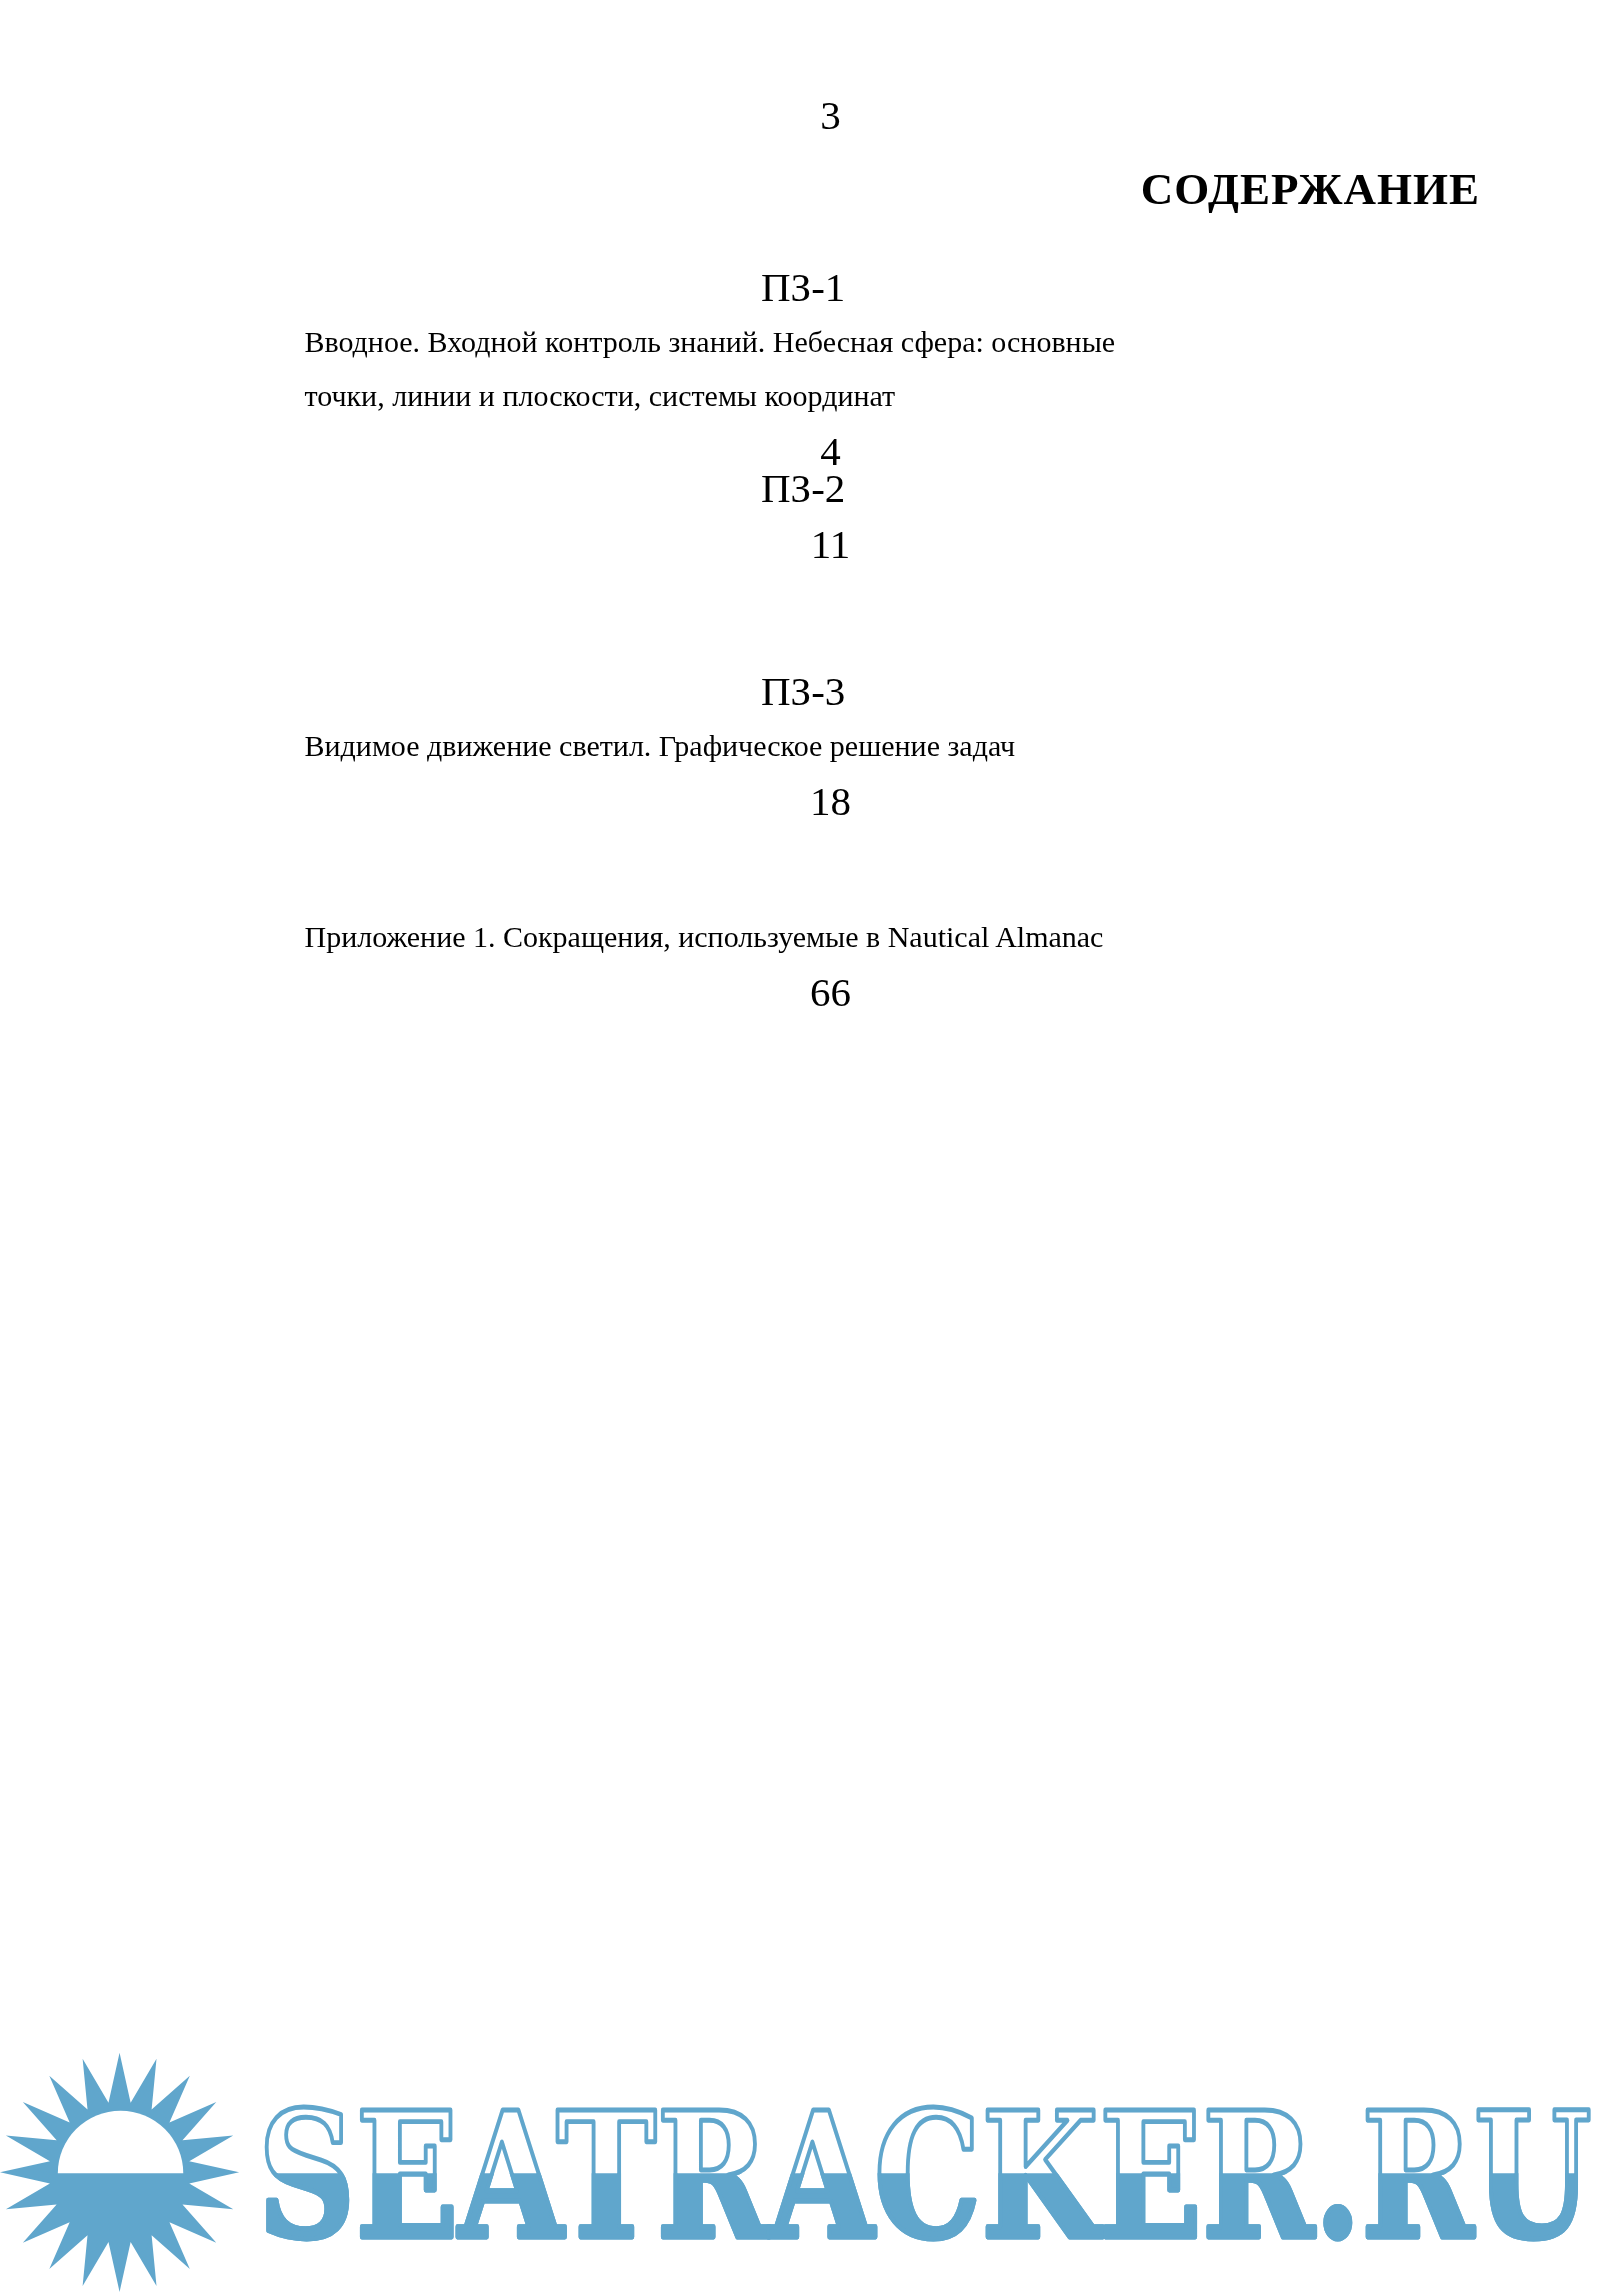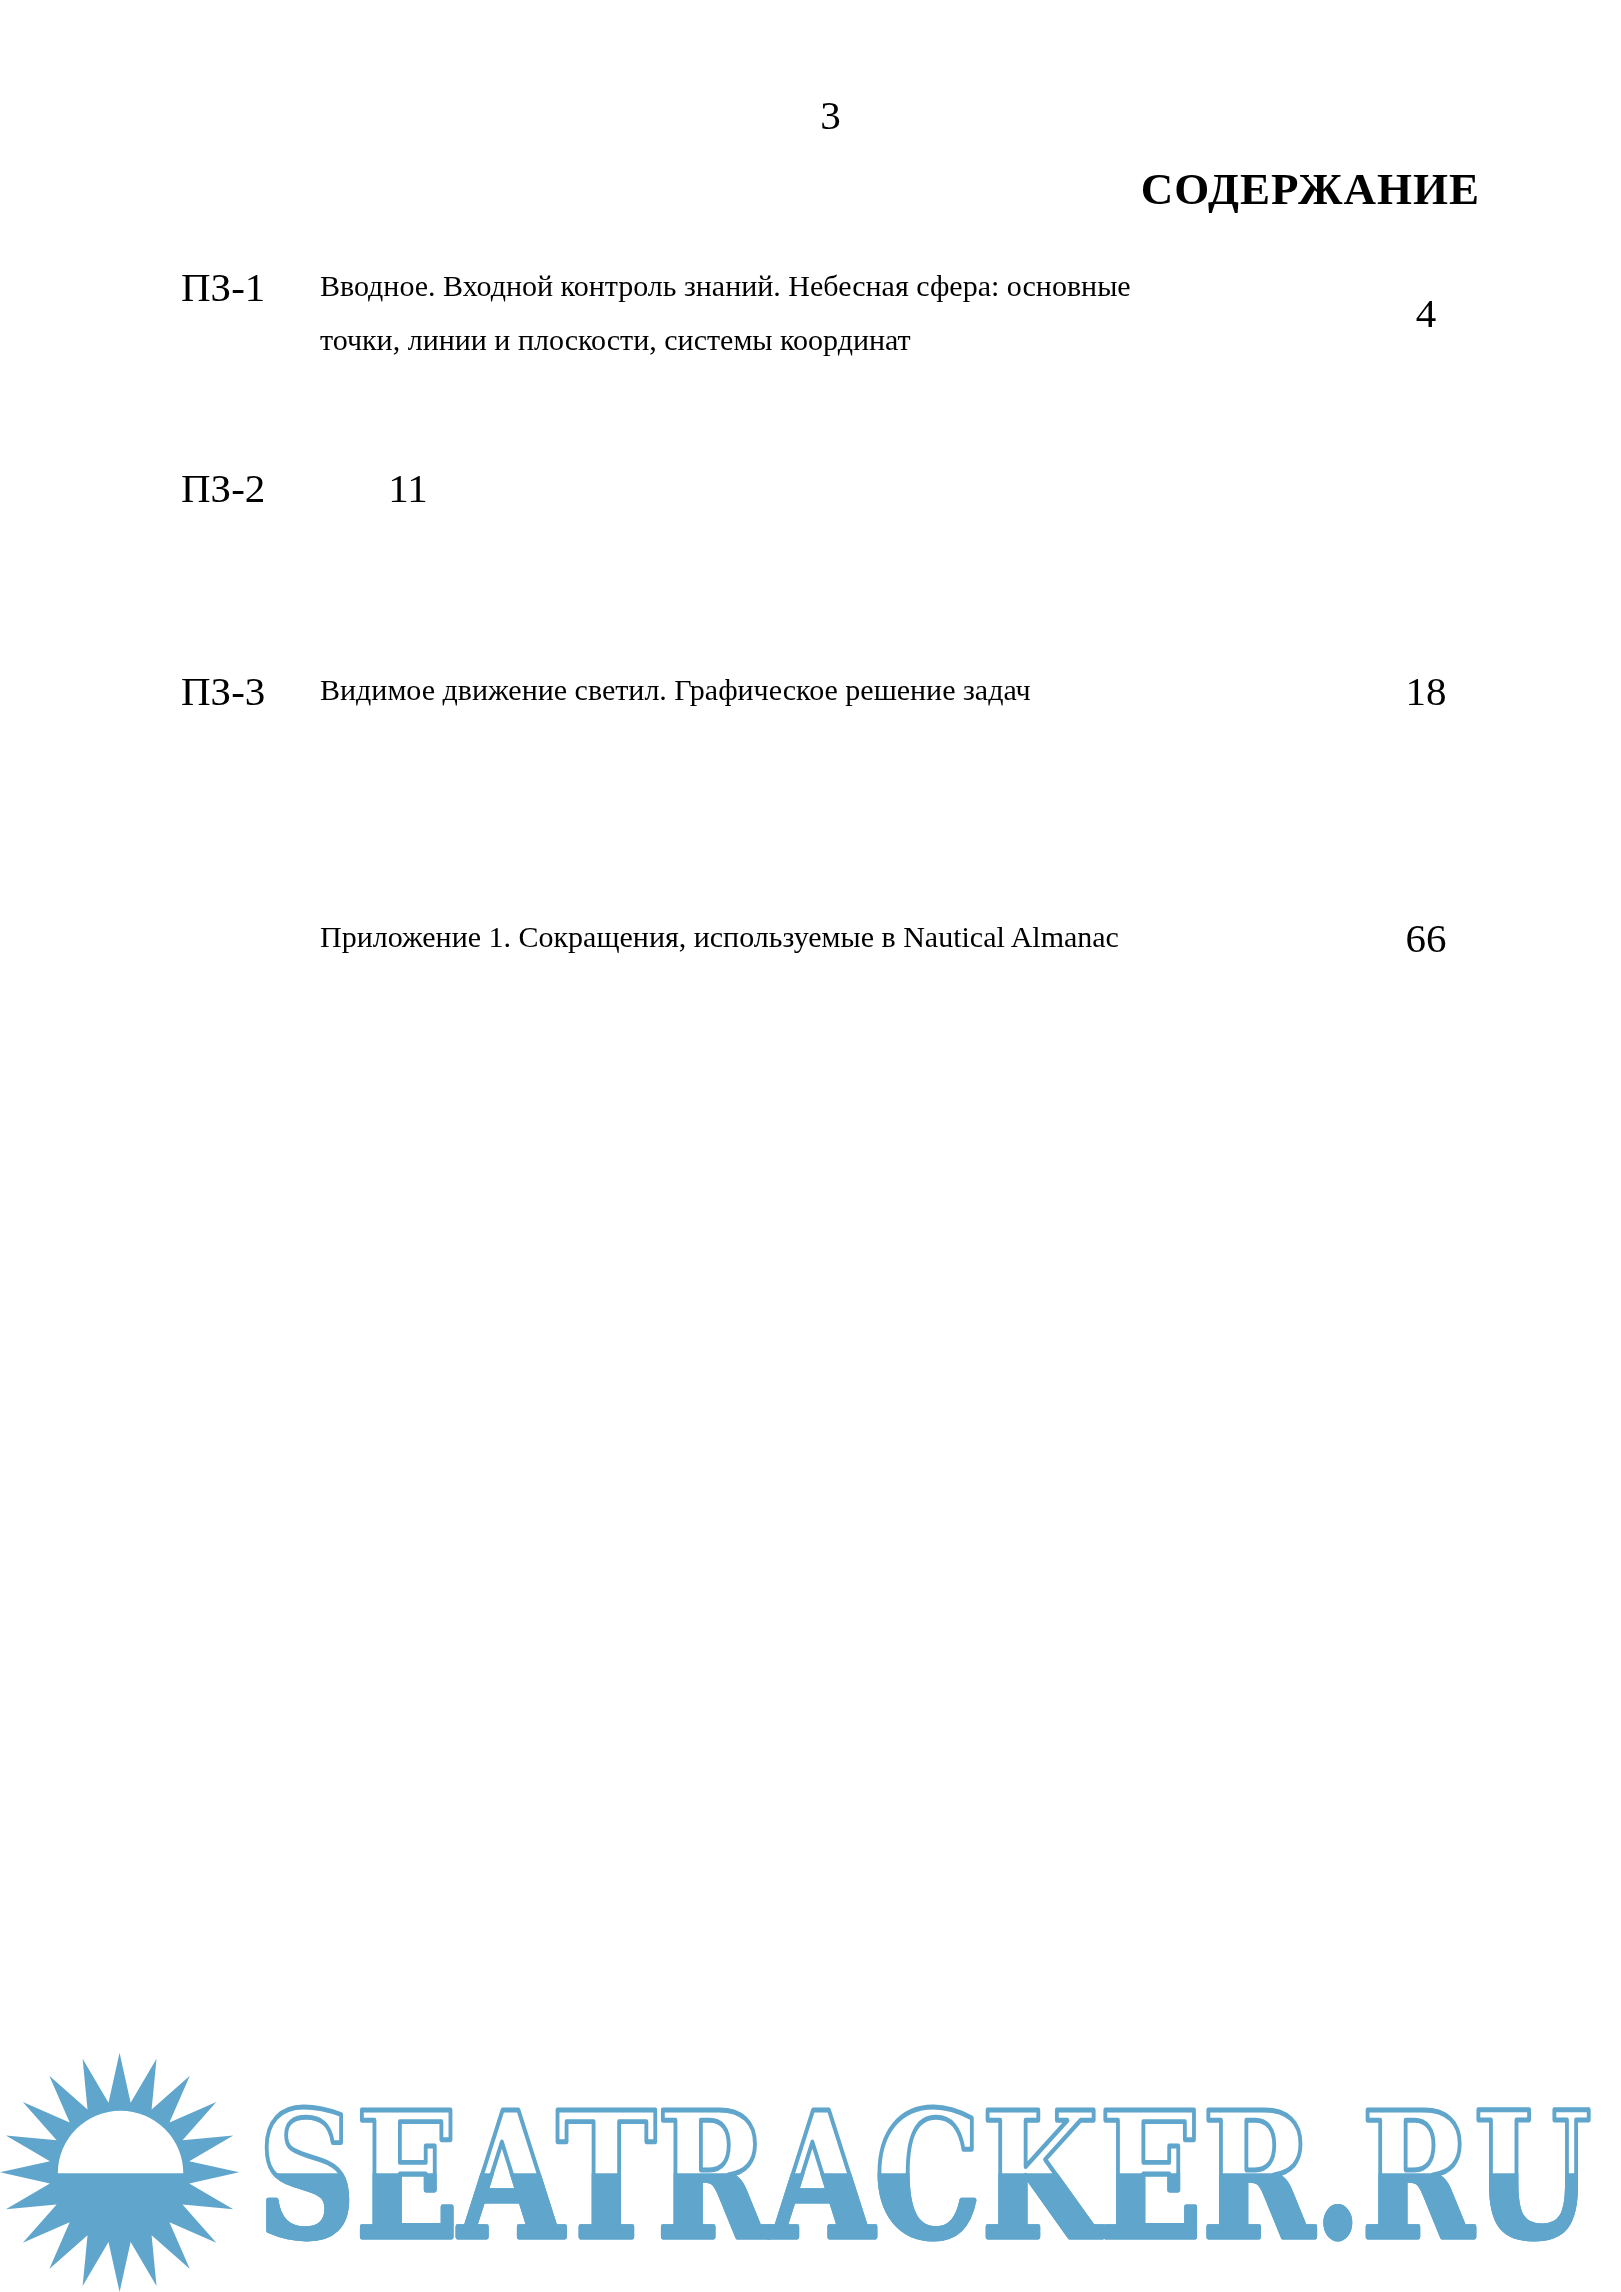--- a/index.html
+++ b/index.html
@@ -16,37 +16,37 @@
     position:absolute; top:87px; left:181px; width:1299px;
     text-align:center; font-size:41px; line-height:56px;
   }
   .doc-title {
     position:absolute; top:161px; left:181px; width:1299px;
     text-align:right; font-size:45px; line-height:56px;
     font-weight:bold; letter-spacing:1px;
   }
   .toc-row {
     position:absolute; left:181px; width:1299px;
-    display:flex; align-items:flex-start;
+    display:flex; align-items:center;flex-direction:column;
   }
   .toc-label {
     flex:none; width:139px;
     font-size:41px; line-height:56px;
   }
   .toc-desc {
     flex:1; width:1052px;
     font-size:30px; line-height:54px;
     white-space:pre-line;
   }
   .toc-page {
     flex:none; width:108px; align-self:center;
     text-align:center; font-size:41px; line-height:56px;
   }
   .row-1 { top:259px; }
-  .row-2 { top:460px;gap:34px; }
+  .row-2 { top:460px; }
   .row-3 { top:663px; }
   .row-4 { top:815px; }
   .row-5 { top:910px; }
   .watermark {
     position:absolute; left:0; top:2039px;
     width:1621px; height:254px;
   }
 </style>
 </head>
 <body>

